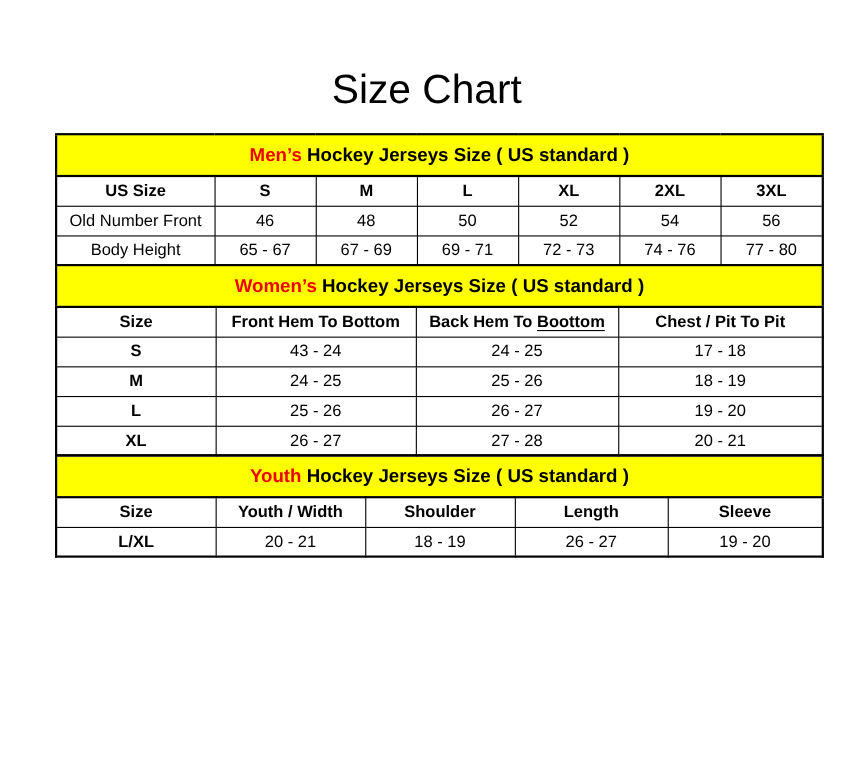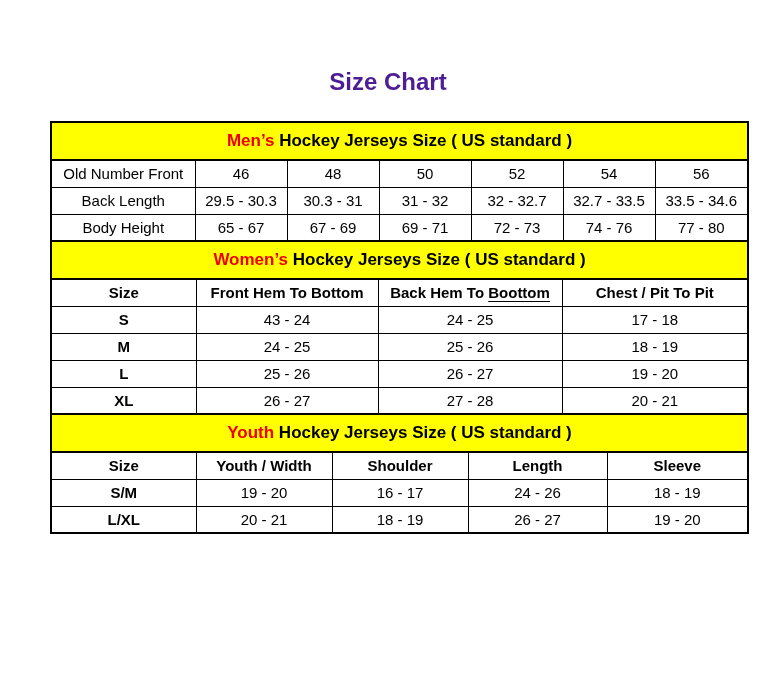--- a/index.html
+++ b/index.html
@@ -8,24 +8,24 @@
     background: #ffffff;
     width: 776px;
     height: 692px;
     font-family: "Liberation Sans", sans-serif;
     color: #000000;
     overflow: hidden;
   }
   .page-title {
     margin: 64px 0 21px 0;
     text-align: center;
-    font-size: 24px;
+    font-size: 37px;
     line-height: 36px;
-    font-weight: bold;
-    color: #4c1d95;
+    font-weight: normal;
+    color: #000000;
   }
   .chart-wrap {
     margin-left: 38px;
     width: 697px;
     padding-left: 12px;
   }
   table.size-table {
     border-collapse: collapse;
     table-layout: fixed;
     width: 697px;
@@ -83,36 +83,36 @@
         <col style="width:93px">
     </colgroup>
     <tbody>
         <tr class="section-row">
       <td colspan="7">
         <span class="hl">Men’s</span>
         <span>Hockey Jerseys Size ( US standard )</span>
       </td>
     </tr>
     <tr>
+      <th>US Size</th>
+      <th>S</th>
+      <th>M</th>
+      <th>L</th>
+      <th>XL</th>
+      <th>2XL</th>
+      <th>3XL</th>
+    </tr>
+    <tr>
       <td>Old Number Front</td>
       <td>46</td>
       <td>48</td>
       <td>50</td>
       <td>52</td>
       <td>54</td>
       <td>56</td>
-    </tr>
-    <tr>
-      <td>Back Length</td>
-      <td>29.5 - 30.3</td>
-      <td>30.3 - 31</td>
-      <td>31 - 32</td>
-      <td>32 - 32.7</td>
-      <td>32.7 - 33.5</td>
-      <td>33.5 - 34.6</td>
     </tr>
     <tr>
       <td>Body Height</td>
       <td>65 - 67</td>
       <td>67 - 69</td>
       <td>69 - 71</td>
       <td>72 - 73</td>
       <td>74 - 76</td>
       <td>77 - 80</td>
     </tr>
@@ -185,27 +185,20 @@
       </td>
     </tr>
     <tr>
       <th>Size</th>
       <th>Youth / Width</th>
       <th>Shoulder</th>
       <th>Length</th>
       <th>Sleeve</th>
     </tr>
     <tr>
-      <td class="bold">S/M</td>
-      <td>19 - 20</td>
-      <td>16 - 17</td>
-      <td>24 - 26</td>
-      <td>18 - 19</td>
-    </tr>
-    <tr>
       <td class="bold">L/XL</td>
       <td>20 - 21</td>
       <td>18 - 19</td>
       <td>26 - 27</td>
       <td>19 - 20</td>
     </tr>
   </tbody>
     </table>
 
 </div>

